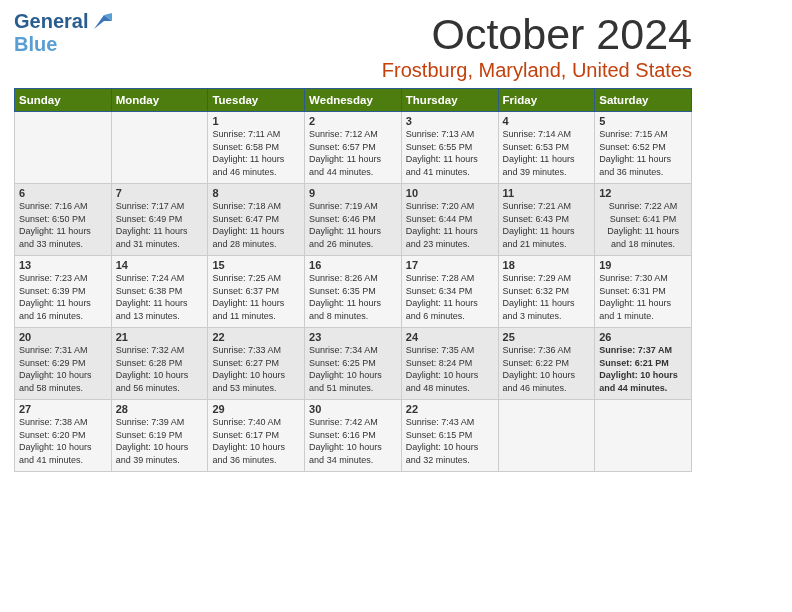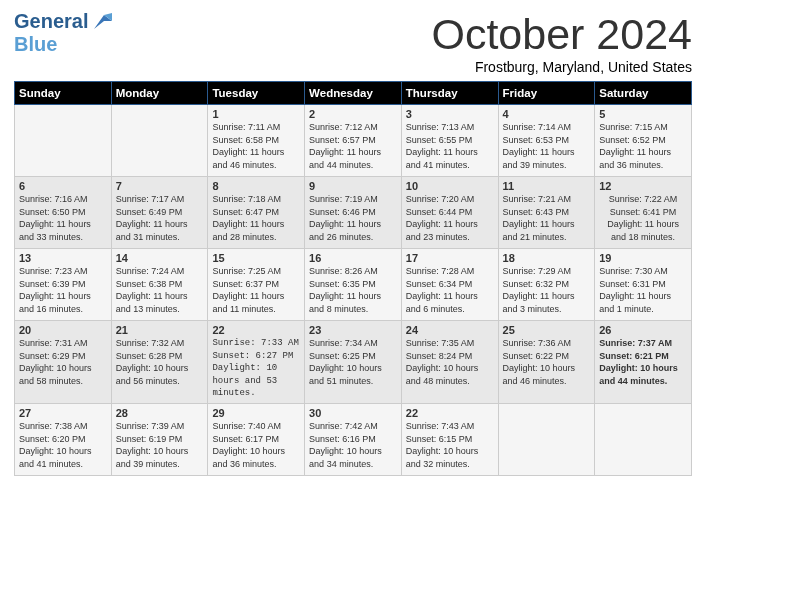--- a/index.html
+++ b/index.html
@@ -27,30 +27,30 @@
     }
     .title-block {
       text-align: right;
     }
     .month-title {
       font-size: 43px;
       color: #333;
       font-weight: normal;
     }
     .location-title {
-      font-size: 14px;
-      color: #000000;
+      font-size: 20px;
+      color: #c2410c;
     }
     table {
       width: 100%;
       border-collapse: collapse;
       table-layout: fixed;
     }
     thead tr th {
-      background-color: #000000;
+      background-color: #4d7c0f;
       color: #fff;
       font-size: 11.5px;
       font-weight: bold;
       padding: 5px 4px;
       text-align: left;
       border: 1px solid #2a5a90;
     }
     tbody tr td {
       vertical-align: top;
       border: 1px solid #ccc;
@@ -259,21 +259,21 @@
 Daylight: 10 hours and 58 minutes.</div>
           </td>
           <td>
             <span class="day-num">21</span>
             <div class="day-info" style="white-space: pre-line;">Sunrise: 7:32 AM
 Sunset: 6:28 PM
 Daylight: 10 hours and 56 minutes.</div>
           </td>
           <td>
             <span class="day-num">22</span>
-            <div class="day-info" style="white-space: pre-line; font-family: Liberation Mono, monospace;">Sunrise: 7:33 AM
+            <div class="day-info" style="white-space: pre-line;">Sunrise: 7:33 AM
 Sunset: 6:27 PM
 Daylight: 10 hours and 53 minutes.</div>
           </td>
           <td>
             <span class="day-num">23</span>
             <div class="day-info" style="white-space: pre-line;">Sunrise: 7:34 AM
 Sunset: 6:25 PM
 Daylight: 10 hours and 51 minutes.</div>
           </td>
           <td>

